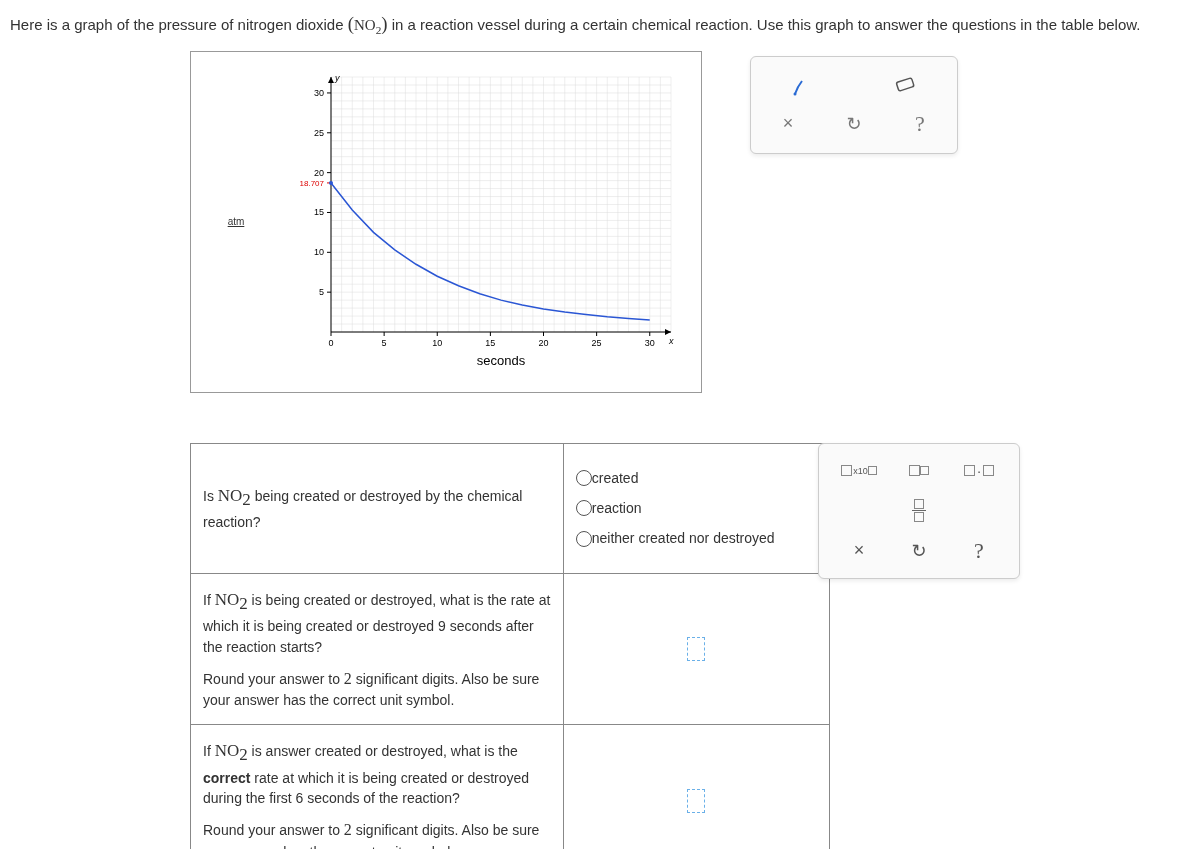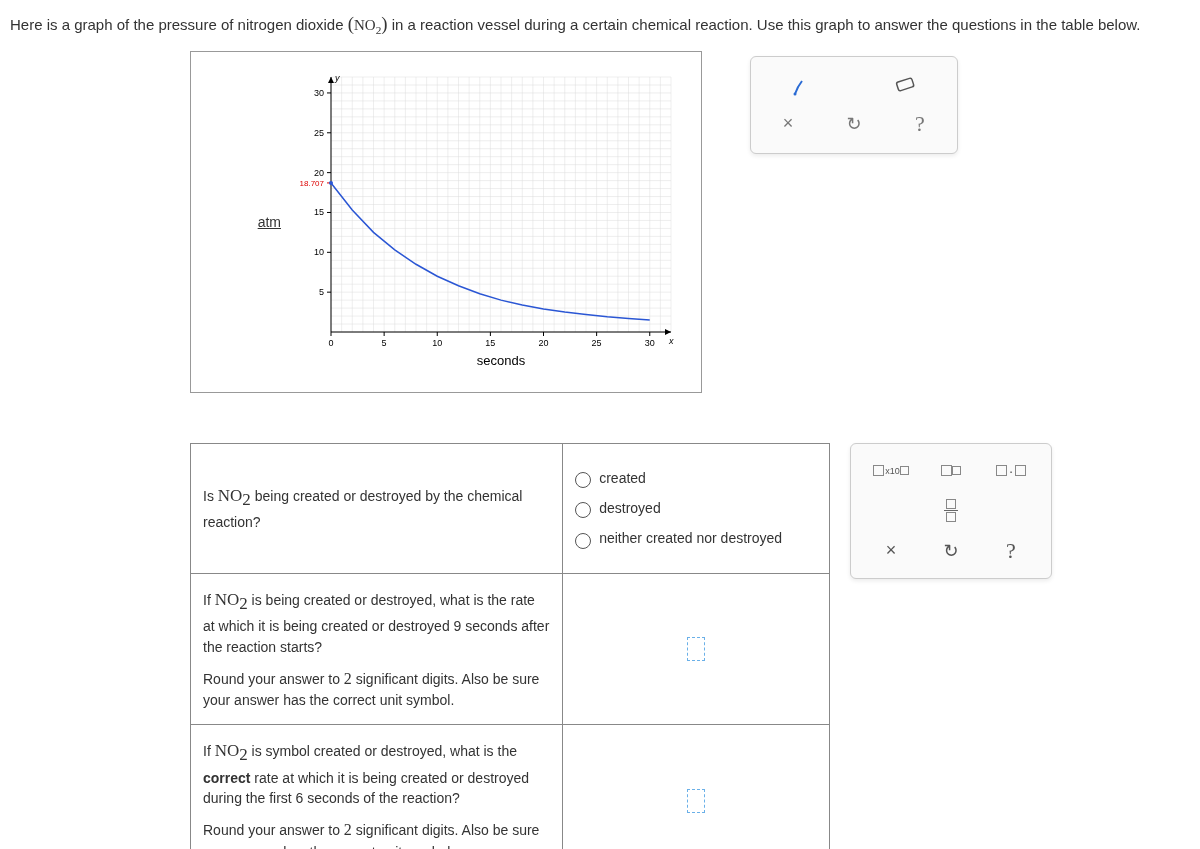--- a/index.html
+++ b/index.html
@@ -23,22 +23,22 @@
   .graph-area {
     border: 1px solid #999;
     width: 510px;
     height: 340px;
     position: relative;
     display: flex;
     align-items: center;
   }
   .ylabel {
     width: 90px;
-    text-align: right;
-    font-size: 14px;
+    text-align: center;
+    font-size: 10px;
     text-decoration: underline;
   }
   .plot-svg {
     width: 400px;
     height: 310px;
   }
   .toolbox1 {
     position: absolute;
     left: 560px;
     top: 5px;
@@ -66,33 +66,33 @@
   }
   .qtable td {
     border: 1px solid #888;
     padding: 14px 12px;
     vertical-align: middle;
     font-size: 14px;
     line-height: 1.45;
   }
   .qtable td.qcol { width: 380px; }
   .qtable td.acol { width: 260px; text-align: left; }
-  .radio-row { display: flex; align-items: flex-end; gap: 8px; margin: 10px 0; }
+  .radio-row { display: flex; align-items: center; margin: 10px 0; }
   .radio-circle {
     width:14px; height:14px; border:1px solid #555; border-radius:50%;
   }
   .ans-box {
     width: 16px; height: 22px;
     border: 1px dashed #6ab0e8;
     margin: 0 auto;
   }
 
   .toolbox2 {
     position: absolute;
-    left: 660px;
+    left: 628px;
     top: 0;
     width: 180px;
     border: 1px solid #ccc;
     border-radius: 6px;
     background: #fafafa;
     box-shadow: 0 2px 4px rgba(0,0,0,0.08);
     padding: 10px;
   }
   .tool-item {
     display:inline-flex; align-items:center; justify-content:center;
@@ -256,41 +256,41 @@
     <td class="qcol">
       <span>Is </span><span class="serif-lg">NO</span><span class="serif-lg sub">2</span><span> being created or destroyed by the chemical reaction?</span>
     </td>
     <td class="acol">
       <div class="radio-row">
                 <div class="radio-circle"></div>
                 <span>created</span>
               </div>
       <div class="radio-row">
                 <div class="radio-circle"></div>
-                <span>destroyed</span>
+                <span>reaction</span>
               </div>
       <div class="radio-row">
                 <div class="radio-circle"></div>
                 <span>neither created nor destroyed</span>
               </div>
     </td>
   </tr>
   <tr>
     <td class="qcol">
       <span>If </span><span class="serif-lg">NO</span><span class="serif-lg sub">2</span><span> is being created or destroyed, what is the rate at which it is being created or destroyed 9 seconds after the reaction starts?</span>
       <div style="height:10px"></div>
       <span>Round your answer to </span><span class="serif-num">2</span><span> significant digits. Also be sure your answer has the correct unit symbol.</span>
     </td>
     <td class="acol" style="text-align:center;">
       <div class="ans-box"></div>
     </td>
   </tr>
   <tr>
     <td class="qcol">
-      <span>If </span><span class="serif-lg">NO</span><span class="serif-lg sub">2</span><span> is symbol created or destroyed, what is the </span><b>correct</b><span> rate at which it is being created or destroyed during the first 6 seconds of the reaction?</span>
+      <span>If </span><span class="serif-lg">NO</span><span class="serif-lg sub">2</span><span> is answer created or destroyed, what is the </span><b>correct</b><span> rate at which it is being created or destroyed during the first 6 seconds of the reaction?</span>
       <div style="height:10px"></div>
       <span>Round your answer to </span><span class="serif-num">2</span><span> significant digits. Also be sure your answer has the correct unit symbol.</span>
     </td>
     <td class="acol" style="text-align:center;">
       <div class="ans-box"></div>
     </td>
   </tr>
 </tbody>
       </table>
 

